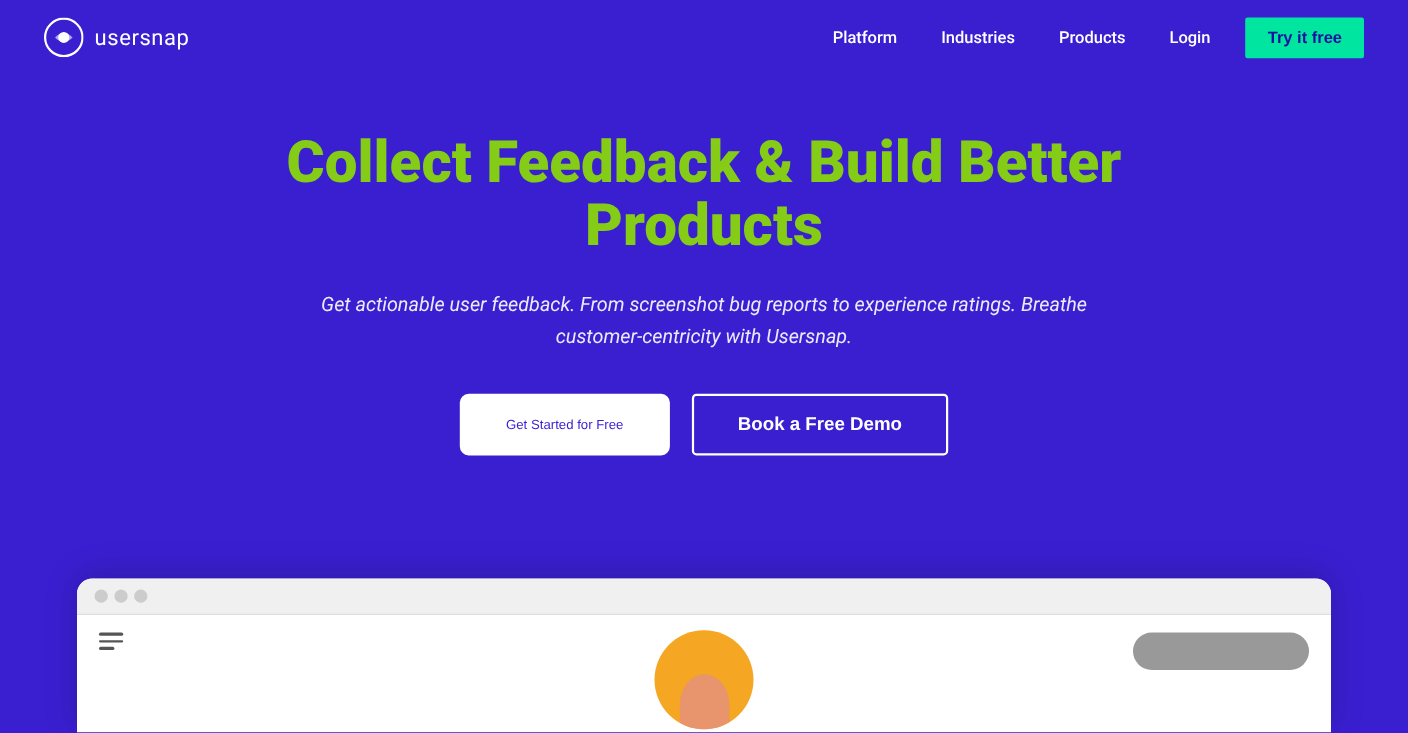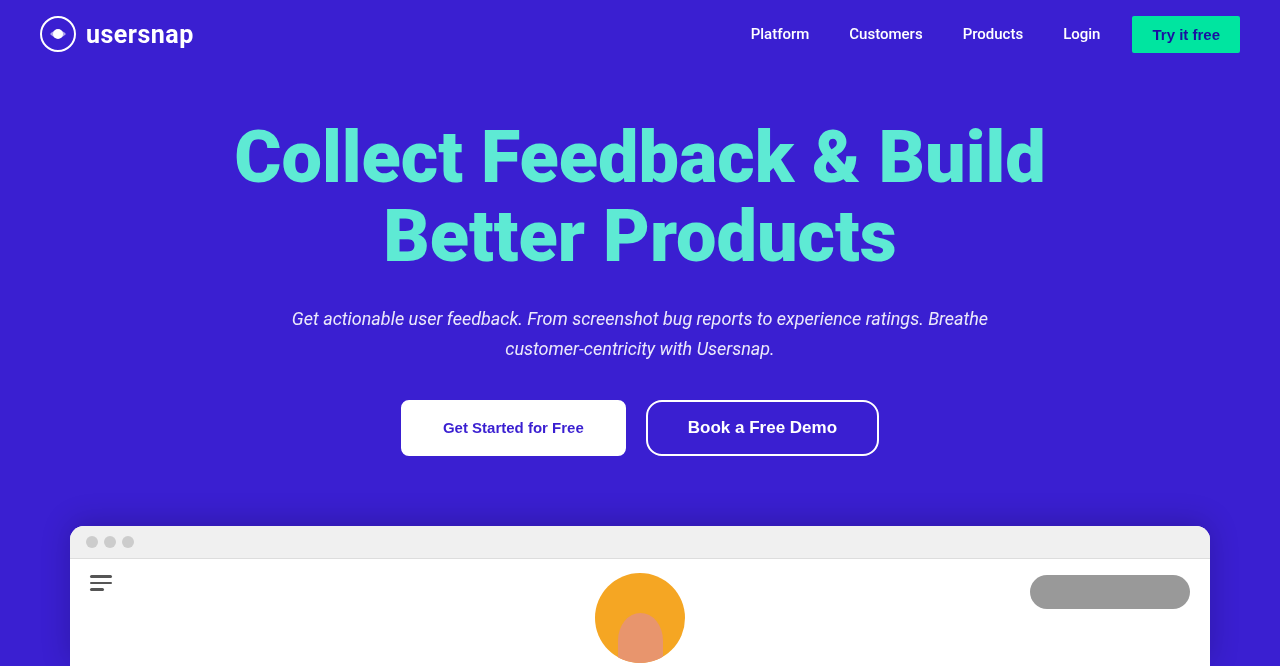--- a/index.html
+++ b/index.html
@@ -34,22 +34,22 @@
       gap: 10px;
       cursor: pointer;
     }
 
     .nav-logo-icon {
       width: 36px;
       height: 36px;
     }
 
     .nav-logo-text {
-      font-size: 25px;
-      font-weight: 700;
+      font-size: 20px;
+      font-weight: 400;
       color: white;
       letter-spacing: 0.5px;
     }
 
     .nav-links {
       display: flex;
       align-items: center;
       gap: 8px;
       justify-content: center;
     }
@@ -77,24 +77,24 @@
       margin-left: 8px;
     }
 
     
     .hero {
       text-align: center;
       padding: 50px 40px 30px;
     }
 
     .hero-title {
-      font-size: 72px;
+      font-size: 53px;
       font-weight: 900;
       line-height: 1.1;
-      color: #5eead4;
+      color: #84cc16;
       max-width: 900px;
       margin: 0 auto 28px;
     }
 
     .hero-subtitle {
       font-size: 18px;
       color: rgba(255,255,255,0.9);
       max-width: 740px;
       margin: 0 auto 36px;
       line-height: 1.65;
@@ -107,30 +107,30 @@
       justify-content: center;
       margin-bottom: 40px;
     }
 
     .btn-primary {
       background: white;
       color: #3a1fd1;
       border: 2px solid white;
       border-radius: 8px;
       padding: 16px 40px;
-      font-size: 15px;
-      font-weight: 700;
+      font-size: 12px;
+      font-weight: 400;
       cursor: pointer;
     }
 
     .btn-secondary {
       background: transparent;
       color: white;
       border: 2px solid white;
-      border-radius: 16px;
+      border-radius: 4px;
       padding: 16px 40px;
       font-size: 17px;
       font-weight: 700;
       cursor: pointer;
     }
 
     
     .browser-preview {
       position: absolute;
       bottom: 0;
@@ -232,21 +232,21 @@
     <svg class="nav-logo-icon" viewBox="0 0 36 36" fill="none" xmlns="http://www.w3.org/2000/svg">
       <circle cx="18" cy="18" r="17" stroke="white" stroke-width="2" fill="transparent"></circle>
       <path d="M10 18 Q18 10 26 18 Q18 26 10 18Z" fill="white" opacity="0.6"></path>
       <circle cx="18" cy="18" r="5" fill="white"></circle>
     </svg>
     <span class="nav-logo-text">usersnap</span>
   </div>
 
   <div class="nav-links">
     <a class="nav-link">Platform</a>
-    <a class="nav-link">Customers</a>
+    <a class="nav-link">Industries</a>
     <a class="nav-link">Products</a>
     <a class="nav-link">Login</a>
     <button class="nav-cta">Try it free</button>
   </div>
 </nav>
 
 <section class="hero">
   <h1 class="hero-title">Collect Feedback &amp; Build Better Products</h1>
   <p class="hero-subtitle">Get actionable user feedback. From screenshot bug reports to experience ratings. Breathe customer-centricity with Usersnap.</p>
   <div class="hero-buttons">

